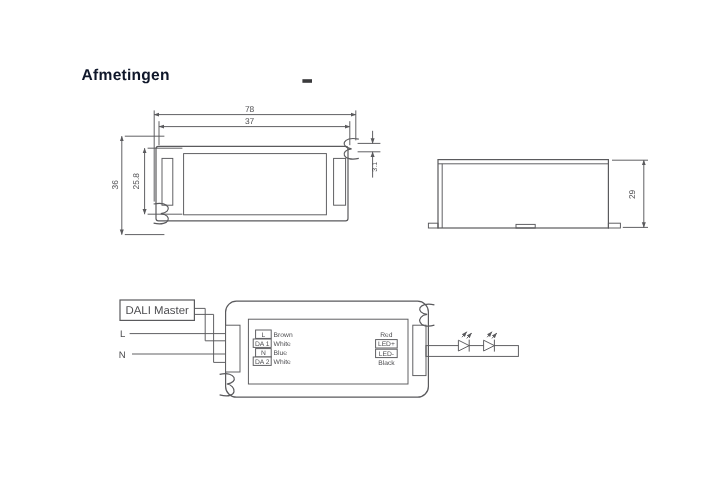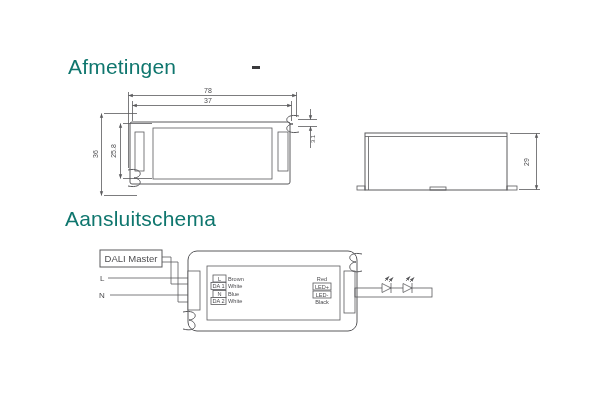--- a/index.html
+++ b/index.html
@@ -1,39 +1,38 @@
 <!DOCTYPE html>
 <html><head>
 <meta charset="utf-8">
 <style>
   html,body{margin:0;padding:0;background:#ffffff;}
   #canvas{position:relative;width:600px;height:416px;background:#fff;overflow:hidden;
           font-family:"Liberation Sans",sans-serif;}
-  .heading{position:absolute;color:#0f766e;font-size:21px;font-weight:400;letter-spacing:.2px;}
+  .heading{position:absolute;color:#0f172a;font-size:13px;font-weight:700;letter-spacing:.2px;}
   #h-dim{left:68px;top:55px;}
   #h-schema{left:65px;top:207px;}
   #logo-dash{position:absolute;left:252px;top:66px;width:8px;height:3px;background:#3a3a3c;}
   svg{position:absolute;left:0;top:0;}
   .ln{stroke:#5a5a5d;stroke-width:1;fill:none;}
   .thin{stroke:#5a5a5d;stroke-width:.8;fill:none;}
   .box{stroke:#5a5a5d;stroke-width:.8;fill:#ffffff;}
   text{fill:#4d4d50;font-family:"Liberation Sans",sans-serif;}
   .dimtxt{font-size:7px;}
   .lbl-s{font-size:5.6px;}
   .lbl-m{font-size:8px;}
   .lbl-l{font-size:9.5px;}
 </style>
 </head>
 <body>
 
 <div id="canvas">
 
   <div id="h-dim" class="heading">Afmetingen</div>
   <div id="logo-dash"></div>
-  <div id="h-schema" class="heading">Aansluitschema</div>
 
   <svg width="600" height="416" viewBox="0 0 600 416">
     <defs>
       <marker id="arr" viewBox="0 0 10 10" refX="9" refY="5" markerWidth="6" markerHeight="6" orient="auto-start-reverse">
         <path d="M0,1.5 L9.5,5 L0,8.5 z" fill="#5a5a5d"></path>
       </marker>
     </defs>
 
     <g>
 

